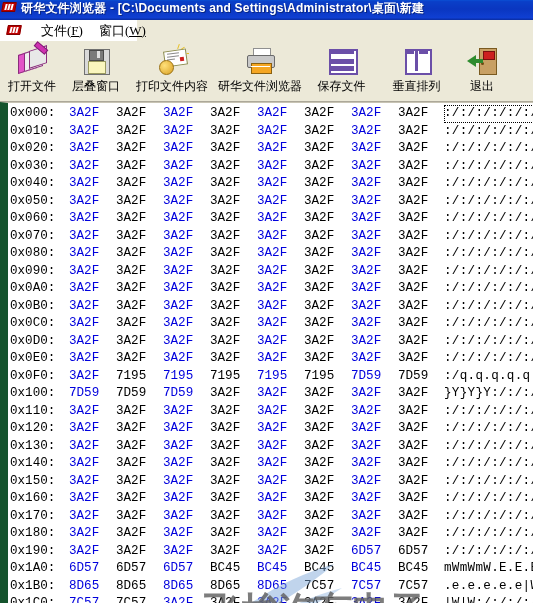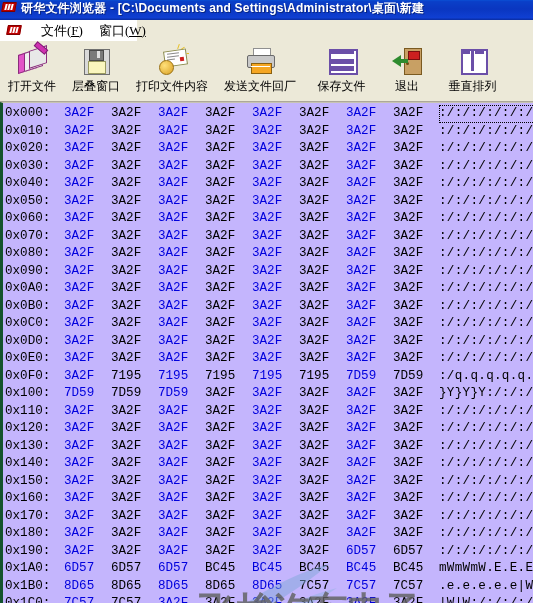--- a/index.html
+++ b/index.html
@@ -363,24 +363,24 @@
   }
   .ic-exit .shaft {
     position: absolute; left: 9px; top: 14px;
     width: 8px; height: 4px;
     background: #2E8B2E;
   }
 
   
   .client {
     flex: 1 1 auto;
-    background: #c4b5fd;
+    background: #ffffff;
     position: relative;
     overflow: hidden;
-    border-left: 3px solid #14532d;
+    border-left: 8px solid #14532d;
     border-top: 1px solid #c8c4b4;
   }
   .hexview {
     font-family: "Liberation Mono", "DejaVu Sans Mono", monospace;
     font-size: 12.6px;
     line-height: 17.5px;
     white-space: pre;
     padding: 2px 0 0 2px;
     position: relative;
     z-index: 2;
@@ -514,53 +514,53 @@
       <div class="tb-label">打印文件内容</div>
     </div>
 
     <div class="tb-btn" style="width:88px">
       <div class="tb-icon ic-print">
         <div class="paper"></div>
           <div class="body"></div>
           <div class="out"></div>
           <div class="out2"></div>
       </div>
-      <div class="tb-label">发送文件回厂</div>
+      <div class="tb-label">研华文件浏览器</div>
     </div>
 
 
     <div class="tb-btn" style="width:75px">
       <div class="tb-icon ic-tileh">
         <div class="box"></div>
           <div class="bar b1"></div>
           <div class="bar b2"></div>
           <div class="bar b3"></div>
       </div>
       <div class="tb-label">保存文件</div>
+    </div>
+
+    <div class="tb-btn" style="width:75px">
+      <div class="tb-icon ic-tilev">
+        <div class="box"></div>
+          <div class="split"></div>
+          <div class="bar v1"></div>
+          <div class="bar v2"></div>
+      </div>
+      <div class="tb-label">垂直排列</div>
     </div>
 
     <div class="tb-btn" style="width:56px">
       <div class="tb-icon ic-exit">
         <div class="door"></div>
           <div class="sign"></div>
           <div class="knob"></div>
         <div class="shaft"></div>
           <div class="arrow"></div>
       </div>
       <div class="tb-label">退出</div>
-    </div>
-
-    <div class="tb-btn" style="width:75px">
-      <div class="tb-icon ic-tilev">
-        <div class="box"></div>
-          <div class="split"></div>
-          <div class="bar v1"></div>
-          <div class="bar v2"></div>
-      </div>
-      <div class="tb-label">垂直排列</div>
     </div>
 
   </div>
 
   <div class="client">
     <div class="hexview" id="hexview"><div class="hex-row"><span class="hex-off">0x000:</span><span class="hex-words"><span class="hex-w c-blue">3A2F</span><span class="hex-w c-black">3A2F</span><span class="hex-w c-blue">3A2F</span><span class="hex-w c-black">3A2F</span><span class="hex-w c-blue">3A2F</span><span class="hex-w c-black">3A2F</span><span class="hex-w c-blue">3A2F</span><span class="hex-w c-black">3A2F</span></span><span class="hex-ascii">:/:/:/:/:/:/:/:/</span></div><div class="hex-row"><span class="hex-off">0x010:</span><span class="hex-words"><span class="hex-w c-blue">3A2F</span><span class="hex-w c-black">3A2F</span><span class="hex-w c-blue">3A2F</span><span class="hex-w c-black">3A2F</span><span class="hex-w c-blue">3A2F</span><span class="hex-w c-black">3A2F</span><span class="hex-w c-blue">3A2F</span><span class="hex-w c-black">3A2F</span></span><span class="hex-ascii">:/:/:/:/:/:/:/:/</span></div><div class="hex-row"><span class="hex-off">0x020:</span><span class="hex-words"><span class="hex-w c-blue">3A2F</span><span class="hex-w c-black">3A2F</span><span class="hex-w c-blue">3A2F</span><span class="hex-w c-black">3A2F</span><span class="hex-w c-blue">3A2F</span><span class="hex-w c-black">3A2F</span><span class="hex-w c-blue">3A2F</span><span class="hex-w c-black">3A2F</span></span><span class="hex-ascii">:/:/:/:/:/:/:/:/</span></div><div class="hex-row"><span class="hex-off">0x030:</span><span class="hex-words"><span class="hex-w c-blue">3A2F</span><span class="hex-w c-black">3A2F</span><span class="hex-w c-blue">3A2F</span><span class="hex-w c-black">3A2F</span><span class="hex-w c-blue">3A2F</span><span class="hex-w c-black">3A2F</span><span class="hex-w c-blue">3A2F</span><span class="hex-w c-black">3A2F</span></span><span class="hex-ascii">:/:/:/:/:/:/:/:/</span></div><div class="hex-row"><span class="hex-off">0x040:</span><span class="hex-words"><span class="hex-w c-blue">3A2F</span><span class="hex-w c-black">3A2F</span><span class="hex-w c-blue">3A2F</span><span class="hex-w c-black">3A2F</span><span class="hex-w c-blue">3A2F</span><span class="hex-w c-black">3A2F</span><span class="hex-w c-blue">3A2F</span><span class="hex-w c-black">3A2F</span></span><span class="hex-ascii">:/:/:/:/:/:/:/:/</span></div><div class="hex-row"><span class="hex-off">0x050:</span><span class="hex-words"><span class="hex-w c-blue">3A2F</span><span class="hex-w c-black">3A2F</span><span class="hex-w c-blue">3A2F</span><span class="hex-w c-black">3A2F</span><span class="hex-w c-blue">3A2F</span><span class="hex-w c-black">3A2F</span><span class="hex-w c-blue">3A2F</span><span class="hex-w c-black">3A2F</span></span><span class="hex-ascii">:/:/:/:/:/:/:/:/</span></div><div class="hex-row"><span class="hex-off">0x060:</span><span class="hex-words"><span class="hex-w c-blue">3A2F</span><span class="hex-w c-black">3A2F</span><span class="hex-w c-blue">3A2F</span><span class="hex-w c-black">3A2F</span><span class="hex-w c-blue">3A2F</span><span class="hex-w c-black">3A2F</span><span class="hex-w c-blue">3A2F</span><span class="hex-w c-black">3A2F</span></span><span class="hex-ascii">:/:/:/:/:/:/:/:/</span></div><div class="hex-row"><span class="hex-off">0x070:</span><span class="hex-words"><span class="hex-w c-blue">3A2F</span><span class="hex-w c-black">3A2F</span><span class="hex-w c-blue">3A2F</span><span class="hex-w c-black">3A2F</span><span class="hex-w c-blue">3A2F</span><span class="hex-w c-black">3A2F</span><span class="hex-w c-blue">3A2F</span><span class="hex-w c-black">3A2F</span></span><span class="hex-ascii">:/:/:/:/:/:/:/:/</span></div><div class="hex-row"><span class="hex-off">0x080:</span><span class="hex-words"><span class="hex-w c-blue">3A2F</span><span class="hex-w c-black">3A2F</span><span class="hex-w c-blue">3A2F</span><span class="hex-w c-black">3A2F</span><span class="hex-w c-blue">3A2F</span><span class="hex-w c-black">3A2F</span><span class="hex-w c-blue">3A2F</span><span class="hex-w c-black">3A2F</span></span><span class="hex-ascii">:/:/:/:/:/:/:/:/</span></div><div class="hex-row"><span class="hex-off">0x090:</span><span class="hex-words"><span class="hex-w c-blue">3A2F</span><span class="hex-w c-black">3A2F</span><span class="hex-w c-blue">3A2F</span><span class="hex-w c-black">3A2F</span><span class="hex-w c-blue">3A2F</span><span class="hex-w c-black">3A2F</span><span class="hex-w c-blue">3A2F</span><span class="hex-w c-black">3A2F</span></span><span class="hex-ascii">:/:/:/:/:/:/:/:/</span></div><div class="hex-row"><span class="hex-off">0x0A0:</span><span class="hex-words"><span class="hex-w c-blue">3A2F</span><span class="hex-w c-black">3A2F</span><span class="hex-w c-blue">3A2F</span><span class="hex-w c-black">3A2F</span><span class="hex-w c-blue">3A2F</span><span class="hex-w c-black">3A2F</span><span class="hex-w c-blue">3A2F</span><span class="hex-w c-black">3A2F</span></span><span class="hex-ascii">:/:/:/:/:/:/:/:/</span></div><div class="hex-row"><span class="hex-off">0x0B0:</span><span class="hex-words"><span class="hex-w c-blue">3A2F</span><span class="hex-w c-black">3A2F</span><span class="hex-w c-blue">3A2F</span><span class="hex-w c-black">3A2F</span><span class="hex-w c-blue">3A2F</span><span class="hex-w c-black">3A2F</span><span class="hex-w c-blue">3A2F</span><span class="hex-w c-black">3A2F</span></span><span class="hex-ascii">:/:/:/:/:/:/:/:/</span></div><div class="hex-row"><span class="hex-off">0x0C0:</span><span class="hex-words"><span class="hex-w c-blue">3A2F</span><span class="hex-w c-black">3A2F</span><span class="hex-w c-blue">3A2F</span><span class="hex-w c-black">3A2F</span><span class="hex-w c-blue">3A2F</span><span class="hex-w c-black">3A2F</span><span class="hex-w c-blue">3A2F</span><span class="hex-w c-black">3A2F</span></span><span class="hex-ascii">:/:/:/:/:/:/:/:/</span></div><div class="hex-row"><span class="hex-off">0x0D0:</span><span class="hex-words"><span class="hex-w c-blue">3A2F</span><span class="hex-w c-black">3A2F</span><span class="hex-w c-blue">3A2F</span><span class="hex-w c-black">3A2F</span><span class="hex-w c-blue">3A2F</span><span class="hex-w c-black">3A2F</span><span class="hex-w c-blue">3A2F</span><span class="hex-w c-black">3A2F</span></span><span class="hex-ascii">:/:/:/:/:/:/:/:/</span></div><div class="hex-row"><span class="hex-off">0x0E0:</span><span class="hex-words"><span class="hex-w c-blue">3A2F</span><span class="hex-w c-black">3A2F</span><span class="hex-w c-blue">3A2F</span><span class="hex-w c-black">3A2F</span><span class="hex-w c-blue">3A2F</span><span class="hex-w c-black">3A2F</span><span class="hex-w c-blue">3A2F</span><span class="hex-w c-black">3A2F</span></span><span class="hex-ascii">:/:/:/:/:/:/:/:/</span></div><div class="hex-row"><span class="hex-off">0x0F0:</span><span class="hex-words"><span class="hex-w c-blue">3A2F</span><span class="hex-w c-black">7195</span><span class="hex-w c-blue">7195</span><span class="hex-w c-black">7195</span><span class="hex-w c-blue">7195</span><span class="hex-w c-black">7195</span><span class="hex-w c-blue">7D59</span><span class="hex-w c-black">7D59</span></span><span class="hex-ascii">:/q.q.q.q.q.}Y}Y</span></div><div class="hex-row"><span class="hex-off">0x100:</span><span class="hex-words"><span class="hex-w c-blue">7D59</span><span class="hex-w c-black">7D59</span><span class="hex-w c-blue">7D59</span><span class="hex-w c-black">3A2F</span><span class="hex-w c-blue">3A2F</span><span class="hex-w c-black">3A2F</span><span class="hex-w c-blue">3A2F</span><span class="hex-w c-black">3A2F</span></span><span class="hex-ascii">}Y}Y}Y:/:/:/:/:/</span></div><div class="hex-row"><span class="hex-off">0x110:</span><span class="hex-words"><span class="hex-w c-blue">3A2F</span><span class="hex-w c-black">3A2F</span><span class="hex-w c-blue">3A2F</span><span class="hex-w c-black">3A2F</span><span class="hex-w c-blue">3A2F</span><span class="hex-w c-black">3A2F</span><span class="hex-w c-blue">3A2F</span><span class="hex-w c-black">3A2F</span></span><span class="hex-ascii">:/:/:/:/:/:/:/:/</span></div><div class="hex-row"><span class="hex-off">0x120:</span><span class="hex-words"><span class="hex-w c-blue">3A2F</span><span class="hex-w c-black">3A2F</span><span class="hex-w c-blue">3A2F</span><span class="hex-w c-black">3A2F</span><span class="hex-w c-blue">3A2F</span><span class="hex-w c-black">3A2F</span><span class="hex-w c-blue">3A2F</span><span class="hex-w c-black">3A2F</span></span><span class="hex-ascii">:/:/:/:/:/:/:/:/</span></div><div class="hex-row"><span class="hex-off">0x130:</span><span class="hex-words"><span class="hex-w c-blue">3A2F</span><span class="hex-w c-black">3A2F</span><span class="hex-w c-blue">3A2F</span><span class="hex-w c-black">3A2F</span><span class="hex-w c-blue">3A2F</span><span class="hex-w c-black">3A2F</span><span class="hex-w c-blue">3A2F</span><span class="hex-w c-black">3A2F</span></span><span class="hex-ascii">:/:/:/:/:/:/:/:/</span></div><div class="hex-row"><span class="hex-off">0x140:</span><span class="hex-words"><span class="hex-w c-blue">3A2F</span><span class="hex-w c-black">3A2F</span><span class="hex-w c-blue">3A2F</span><span class="hex-w c-black">3A2F</span><span class="hex-w c-blue">3A2F</span><span class="hex-w c-black">3A2F</span><span class="hex-w c-blue">3A2F</span><span class="hex-w c-black">3A2F</span></span><span class="hex-ascii">:/:/:/:/:/:/:/:/</span></div><div class="hex-row"><span class="hex-off">0x150:</span><span class="hex-words"><span class="hex-w c-blue">3A2F</span><span class="hex-w c-black">3A2F</span><span class="hex-w c-blue">3A2F</span><span class="hex-w c-black">3A2F</span><span class="hex-w c-blue">3A2F</span><span class="hex-w c-black">3A2F</span><span class="hex-w c-blue">3A2F</span><span class="hex-w c-black">3A2F</span></span><span class="hex-ascii">:/:/:/:/:/:/:/:/</span></div><div class="hex-row"><span class="hex-off">0x160:</span><span class="hex-words"><span class="hex-w c-blue">3A2F</span><span class="hex-w c-black">3A2F</span><span class="hex-w c-blue">3A2F</span><span class="hex-w c-black">3A2F</span><span class="hex-w c-blue">3A2F</span><span class="hex-w c-black">3A2F</span><span class="hex-w c-blue">3A2F</span><span class="hex-w c-black">3A2F</span></span><span class="hex-ascii">:/:/:/:/:/:/:/:/</span></div><div class="hex-row"><span class="hex-off">0x170:</span><span class="hex-words"><span class="hex-w c-blue">3A2F</span><span class="hex-w c-black">3A2F</span><span class="hex-w c-blue">3A2F</span><span class="hex-w c-black">3A2F</span><span class="hex-w c-blue">3A2F</span><span class="hex-w c-black">3A2F</span><span class="hex-w c-blue">3A2F</span><span class="hex-w c-black">3A2F</span></span><span class="hex-ascii">:/:/:/:/:/:/:/:/</span></div><div class="hex-row"><span class="hex-off">0x180:</span><span class="hex-words"><span class="hex-w c-blue">3A2F</span><span class="hex-w c-black">3A2F</span><span class="hex-w c-blue">3A2F</span><span class="hex-w c-black">3A2F</span><span class="hex-w c-blue">3A2F</span><span class="hex-w c-black">3A2F</span><span class="hex-w c-blue">3A2F</span><span class="hex-w c-black">3A2F</span></span><span class="hex-ascii">:/:/:/:/:/:/:/:/</span></div><div class="hex-row"><span class="hex-off">0x190:</span><span class="hex-words"><span class="hex-w c-blue">3A2F</span><span class="hex-w c-black">3A2F</span><span class="hex-w c-blue">3A2F</span><span class="hex-w c-black">3A2F</span><span class="hex-w c-blue">3A2F</span><span class="hex-w c-black">3A2F</span><span class="hex-w c-blue">6D57</span><span class="hex-w c-black">6D57</span></span><span class="hex-ascii">:/:/:/:/:/:/mWmW</span></div><div class="hex-row"><span class="hex-off">0x1A0:</span><span class="hex-words"><span class="hex-w c-blue">6D57</span><span class="hex-w c-black">6D57</span><span class="hex-w c-blue">6D57</span><span class="hex-w c-black">BC45</span><span class="hex-w c-blue">BC45</span><span class="hex-w c-black">BC45</span><span class="hex-w c-blue">BC45</span><span class="hex-w c-black">BC45</span></span><span class="hex-ascii">mWmWmW.E.E.E.E.E</span></div><div class="hex-row"><span class="hex-off">0x1B0:</span><span class="hex-words"><span class="hex-w c-blue">8D65</span><span class="hex-w c-black">8D65</span><span class="hex-w c-blue">8D65</span><span class="hex-w c-black">8D65</span><span class="hex-w c-blue">8D65</span><span class="hex-w c-black">7C57</span><span class="hex-w c-blue">7C57</span><span class="hex-w c-black">7C57</span></span><span class="hex-ascii">.e.e.e.e.e|W|W|W</span></div><div class="hex-row"><span class="hex-off">0x1C0:</span><span class="hex-words"><span class="hex-w c-blue">7C57</span><span class="hex-w c-black">7C57</span><span class="hex-w c-blue">3A2F</span><span class="hex-w c-black">3A2F</span><span class="hex-w c-blue">3A2F</span><span class="hex-w c-black">3A2F</span><span class="hex-w c-blue">3A2F</span><span class="hex-w c-black">3A2F</span></span><span class="hex-ascii">|W|W:/:/:/:/:/:/</span></div></div>
 
     <div class="watermark">
       <svg class="wm-swoosh" viewBox="0 0 220 148">
         <path d="M206 6 C150 22 96 58 62 100 C44 122 36 136 32 146 C48 124 78 92 112 70 C146 48 182 28 206 6 Z" fill="#7FA8D8" opacity="0.75"></path>

